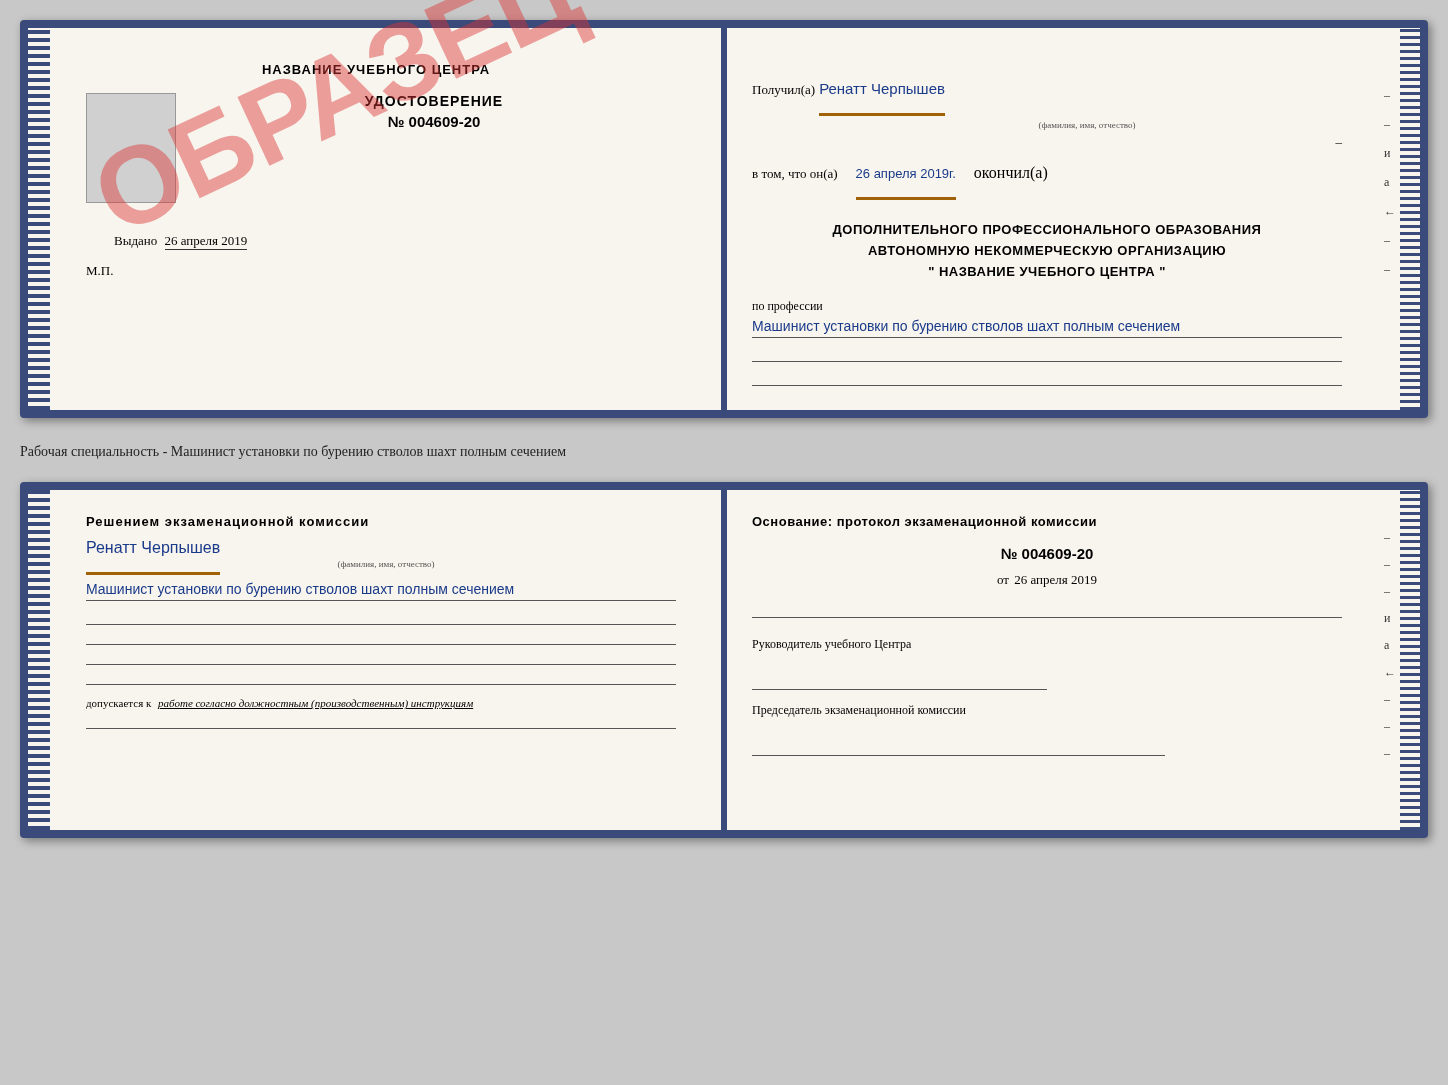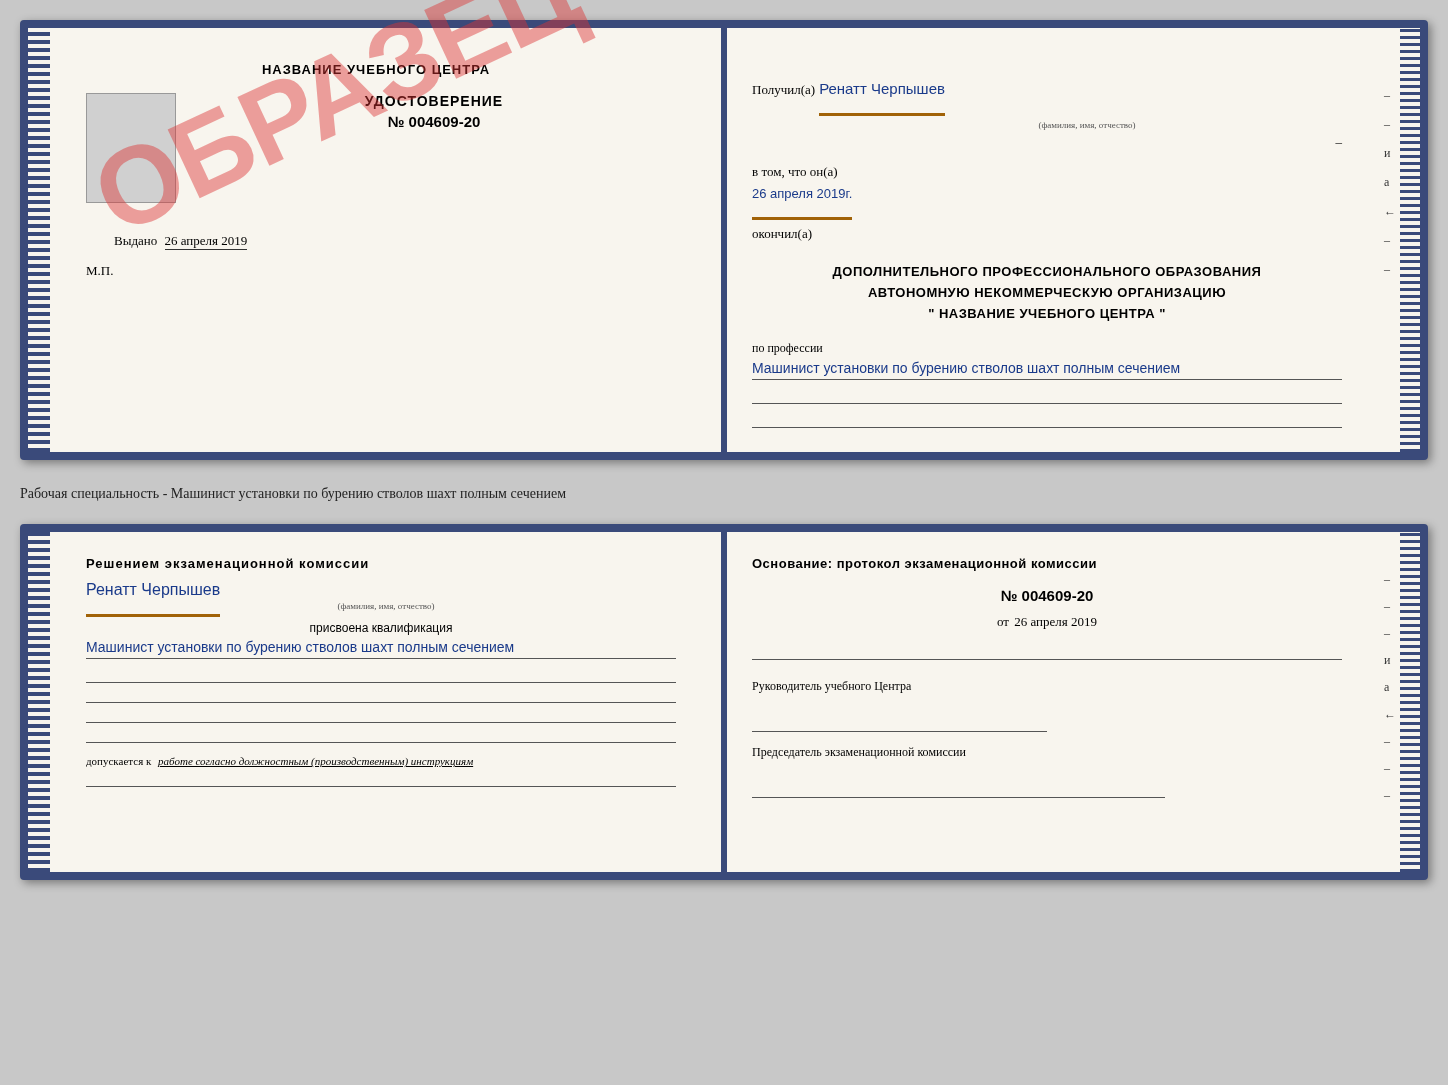--- a/index.html
+++ b/index.html
@@ -154,22 +154,21 @@
       color: #555;
       display: block;
       text-align: center;
     }
 
     .in-that-line {
       font-size: 13px;
       margin-bottom: 20px;
       display: flex;
       align-items: baseline;
-      gap: 6px;
-      flex-direction: column;
+      gap: 18px;
     }
 
     .org-block {
       text-align: center;
       font-size: 13px;
       font-weight: bold;
       letter-spacing: 0.5px;
       line-height: 1.6;
       margin-bottom: 16px;
       font-family: Arial, sans-serif;
@@ -307,21 +306,21 @@
           <span class="handwritten">Ренатт Черпышев</span>
           <span style="flex-basis:100%; display:block; margin-left:80px;">
             <span class="small-label">(фамилия, имя, отчество)</span>
           </span>
           <span style="margin-left:auto; font-size:13px;">–</span>
         </div>
 
         <div class="in-that-line">
           <span style="font-size:13px;">в том, что он(а)</span>
           <span class="handwritten" style="font-size:13px;">26 апреля 2019г.</span>
-          <span style="font-size:13px;">окончил(а)</span>
+          <span style="font-size:16px;">окончил(а)</span>
         </div>
 
         <div class="org-block">
           <div>ДОПОЛНИТЕЛЬНОГО ПРОФЕССИОНАЛЬНОГО ОБРАЗОВАНИЯ</div>
           <div>АВТОНОМНУЮ НЕКОММЕРЧЕСКУЮ ОРГАНИЗАЦИЮ</div>
           <div>"   НАЗВАНИЕ УЧЕБНОГО ЦЕНТРА   "</div>
         </div>
 
         <div class="profession-block">
           <span style="font-size:12px;">по профессии</span>
@@ -359,23 +358,20 @@
       <div style="padding-left:30px; padding-right:20px;">
         <div class="decision-title" style="font-size:13px; font-weight:bold; letter-spacing:1px; font-family:Arial,sans-serif; margin-bottom:10px;">Решением экзаменационной комиссии</div>
 
         <div style="margin-bottom:2px;">
           <span class="handwritten" style="font-size:16px;">Ренатт Черпышев</span>
         </div>
         <div style="text-align:center; margin-left:10px; margin-bottom:10px;">
           <span class="small-label">(фамилия, имя, отчество)</span>
         </div>
 
-        <div style="font-size:12px; font-family:Arial,sans-serif; text-align:center; margin-top:4px;">
-          <span>присвоена квалификация</span>
-        </div>
         <div>
           <span class="handwritten-profession" style="font-size:14px;">Машинист установки по бурению стволов шахт полным сечением</span>
         </div>
 
         <div style="border-bottom:1px solid #555; margin-top:10px; height:14px;"></div>
         <div style="border-bottom:1px solid #555; margin-top:6px; height:14px;"></div>
         <div style="border-bottom:1px solid #555; margin-top:6px; height:14px;"></div>
         <div style="border-bottom:1px solid #555; margin-top:6px; height:14px;"></div>
 
         <div style="margin-top:12px; font-size:11px;">

